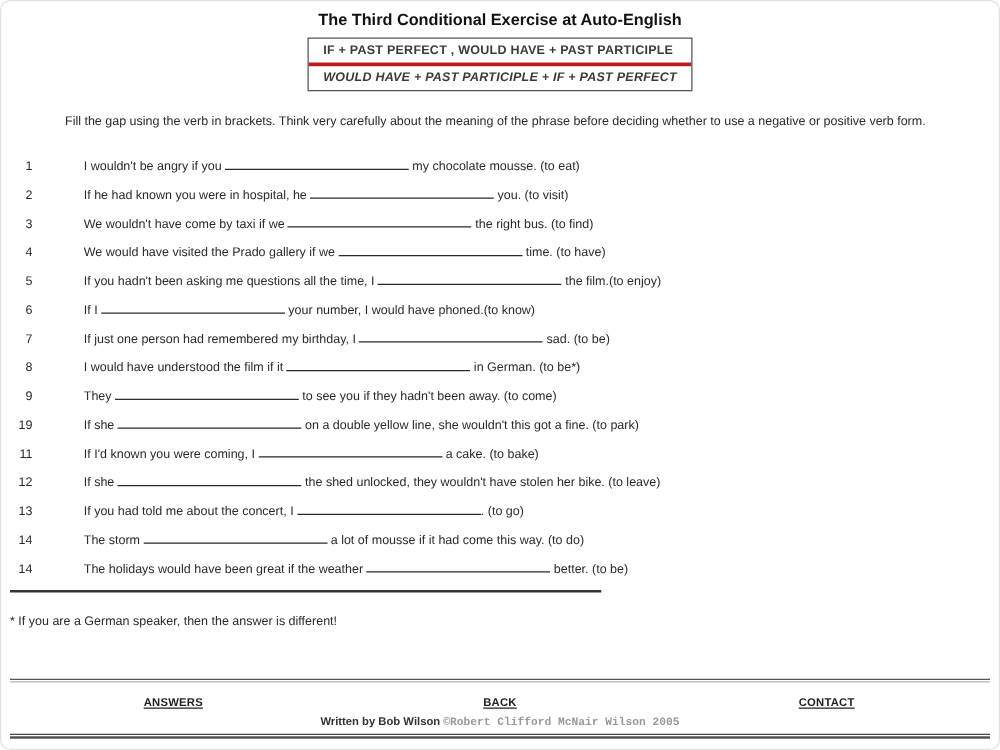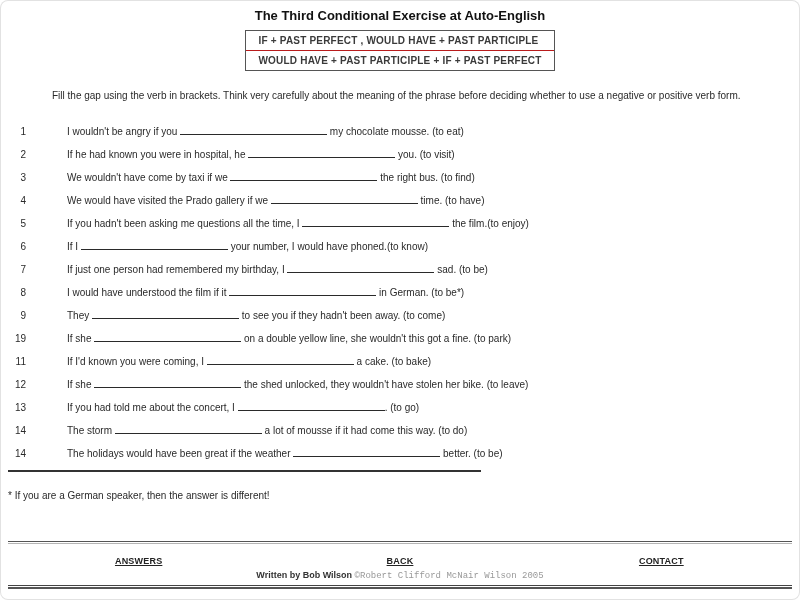--- a/index.html
+++ b/index.html
@@ -24,21 +24,21 @@
   .formula-box {
     width:fit-content;
     margin:7px auto 0;
     border:1px solid #555;
     font-size:10px;
     font-weight:bold;
     color:#3a3a3a;
     letter-spacing:.2px;
   }
   .formula-row { padding:4px 12px; text-align:left; }
-  .formula-row + .formula-row { border-top:1px solid #b91c1c; }
+  .formula-row + .formula-row { border-top:3px solid #b91c1c;font-style:italic; }
   .instructions {
     margin:19px 8px 0;
     font-size:10px;
     padding-left:44px;
   }
   .questions { margin-top:24px; }
   .q-row {
     display:flex;
     font-size:10px;
     line-height:13px;
@@ -76,21 +76,21 @@
   .credit {
     text-align:center;
     margin-top:2px;
     font-size:9px;
     margin-bottom:4px;
   }
   .credit .plain { font-weight:bold; color:#333; }
   .credit .mono  {
     font-family:"Liberation Mono","DejaVu Sans Mono",monospace;
     color:#999999;
-    font-weight:normal;
+    font-weight:bold;
     text-align:center;
   }
 </style>
 </head>
 <body>
 
 <div class="page">
 
   <div class="title">The Third Conditional Exercise at Auto-English</div>
 

